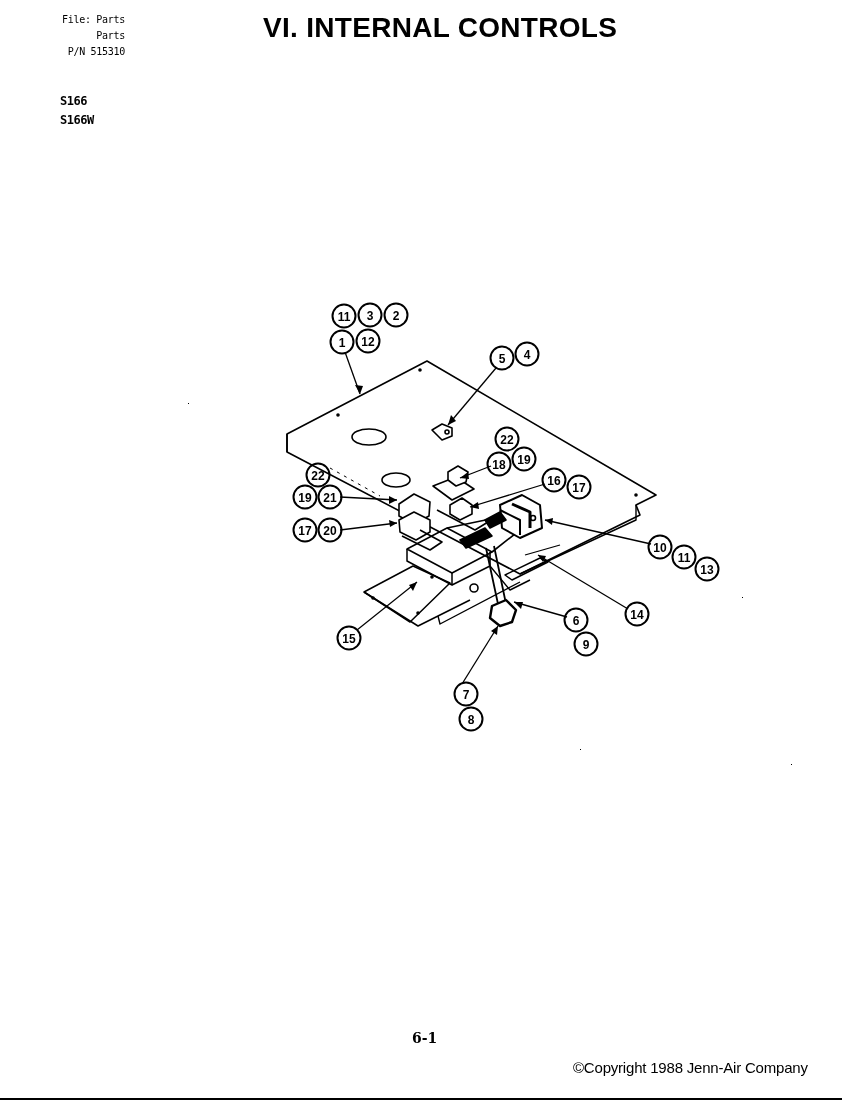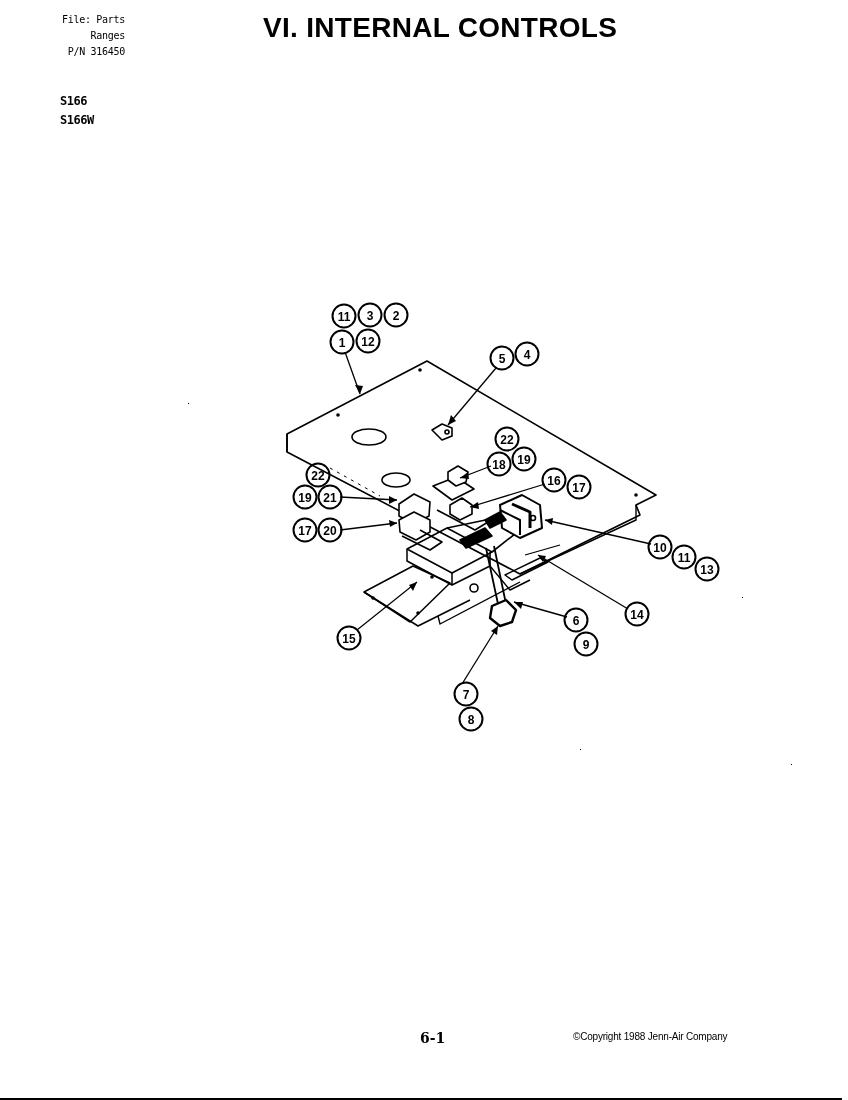--- a/index.html
+++ b/index.html
@@ -2,31 +2,31 @@
 <html><head>
   <meta charset="utf-8">
   <style>
     html, body { margin: 0; padding: 0; background: #ffffff; }
     body { width: 848px; height: 1100px; position: relative; overflow: hidden; color: #000; }
     .meta { position: absolute; left: 62px; top: 12px; font-family: "DejaVu Sans Mono", monospace; font-weight: normal; font-size: 10px; line-height: 16px; letter-spacing: -0.3px; text-align: right; }
     .models { position: absolute; left: 60px; top: 92px; font-family: "DejaVu Sans Mono", monospace; font-weight: bold; font-size: 12px; line-height: 19px; letter-spacing: -0.5px; }
     .title { position: absolute; left: 263px; top: 12px; font-family: "Liberation Sans", sans-serif; font-weight: bold; font-size: 28px; letter-spacing: 0.3px; transform: scaleX(1.0); white-space: nowrap; }
     .diagram { position: absolute; left: 0; top: 0; }
     .callout text { font-family: "Liberation Sans", sans-serif; font-weight: bold; font-size: 12px; text-anchor: middle; }
-    .page-num { position: absolute; left: 412px; top: 1030px; font-family: "DejaVu Serif", serif; font-weight: bold; font-size: 14px; margin-left: 8px; }
-    .copyright { position: absolute; left: 573px; top: 1031px; font-family: "Liberation Sans", sans-serif; font-size: 10px; letter-spacing: -0.2px; white-space: nowrap; }
+    .page-num { position: absolute; left: 412px; top: 1030px; font-family: "DejaVu Serif", serif; font-weight: bold; font-size: 14px; }
+    .copyright { position: absolute; left: 573px; top: 1059px; font-family: "Liberation Sans", sans-serif; font-size: 15px; letter-spacing: -0.2px; white-space: nowrap; }
     .bottom-rule { position: absolute; left: 0; top: 1098px; width: 842px; height: 2px; background: #000; }
   </style>
 </head>
 <body>
 
 <div class="meta">
   <div>File: Parts</div>
-  <div>Ranges</div>
-  <div>P/N 316450</div>
+  <div>Parts</div>
+  <div>P/N 515310</div>
 </div>
 
 <div class="models">
   <div>S166</div>
   <div>S166W</div>
 </div>
 
 <div class="title">VI. INTERNAL CONTROLS</div>
 
 <svg class="diagram" width="848" height="1100" viewBox="0 0 848 1100" xmlns="http://www.w3.org/2000/svg">

